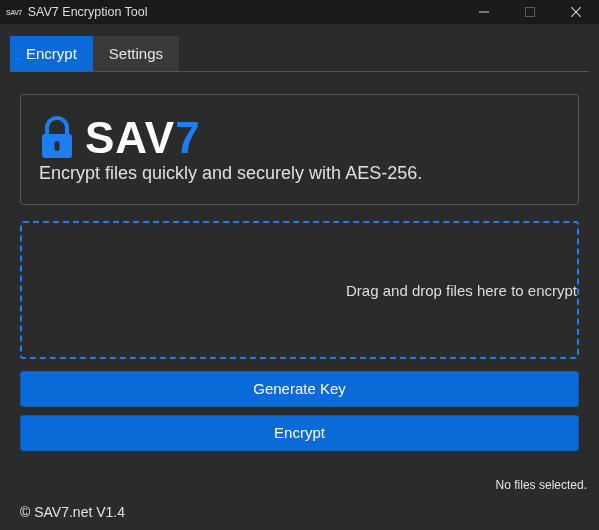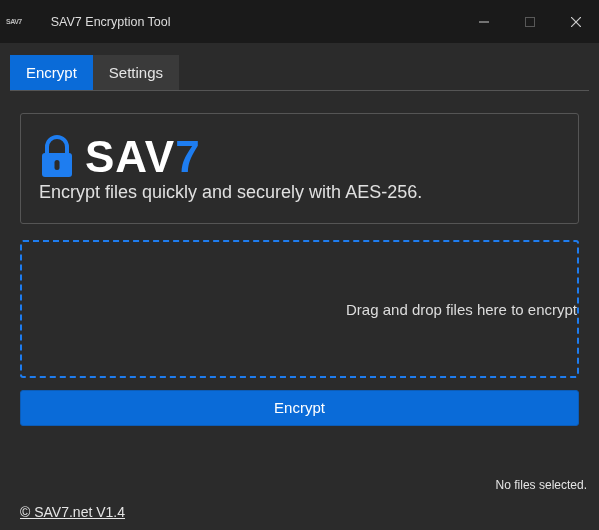--- a/index.html
+++ b/index.html
@@ -4,26 +4,25 @@
 <style>
   * { box-sizing: border-box; margin: 0; padding: 0; }
   html, body { width: 599px; height: 530px; overflow: hidden; }
   body {
     font-family: "Segoe UI", Arial, sans-serif;
     background: #2b2b2b;
     color: #e8e8e8;
     font-size: 14px;
   }
   .titlebar {
-    height: 43px;
+    height: 24px;
     background: #1a1a1a;
     display: flex;
     align-items: center;
     padding-left: 6px;
-    gap: 23px;
   }
   .app-small-logo {
     font-size: 7px;
     color: #bbb;
     letter-spacing: -0.5px;
     margin-right: 6px;
     font-weight: 600;
   }
   .titlebar-title {
     font-size: 12.5px;
@@ -126,21 +125,20 @@
     top: 478px;
     font-size: 12px;
     color: #e5e5e5;
   }
   .footer {
     position: absolute;
     left: 20px;
     top: 504px;
     font-size: 14px;
     color: #e5e5e5;
-    text-decoration: underline;
   }
 </style>
 </head>
 <body>
 
 <div class="titlebar">
   <span class="app-small-logo">SAV7</span>
   <span class="titlebar-title">SAV7 Encryption Tool</span>
   <div class="titlebar-controls">
     <div class="titlebar-btn">
@@ -180,18 +178,19 @@
         <span>SAV</span><span class="accent">7</span>
       </div>
     </div>
     <div class="subtitle">Encrypt files quickly and securely with AES-256.</div>
   </div>
 
   <div class="dropzone">
     <span>Drag and drop files here to encrypt</span>
   </div>
 
+  <div class="action-btn">Generate Key</div>
   <div class="action-btn">Encrypt</div>
 
 </div>
 
 <div class="status">No files selected.</div>
 <div class="footer">© SAV7.net V1.4</div>
 
 </body></html>

